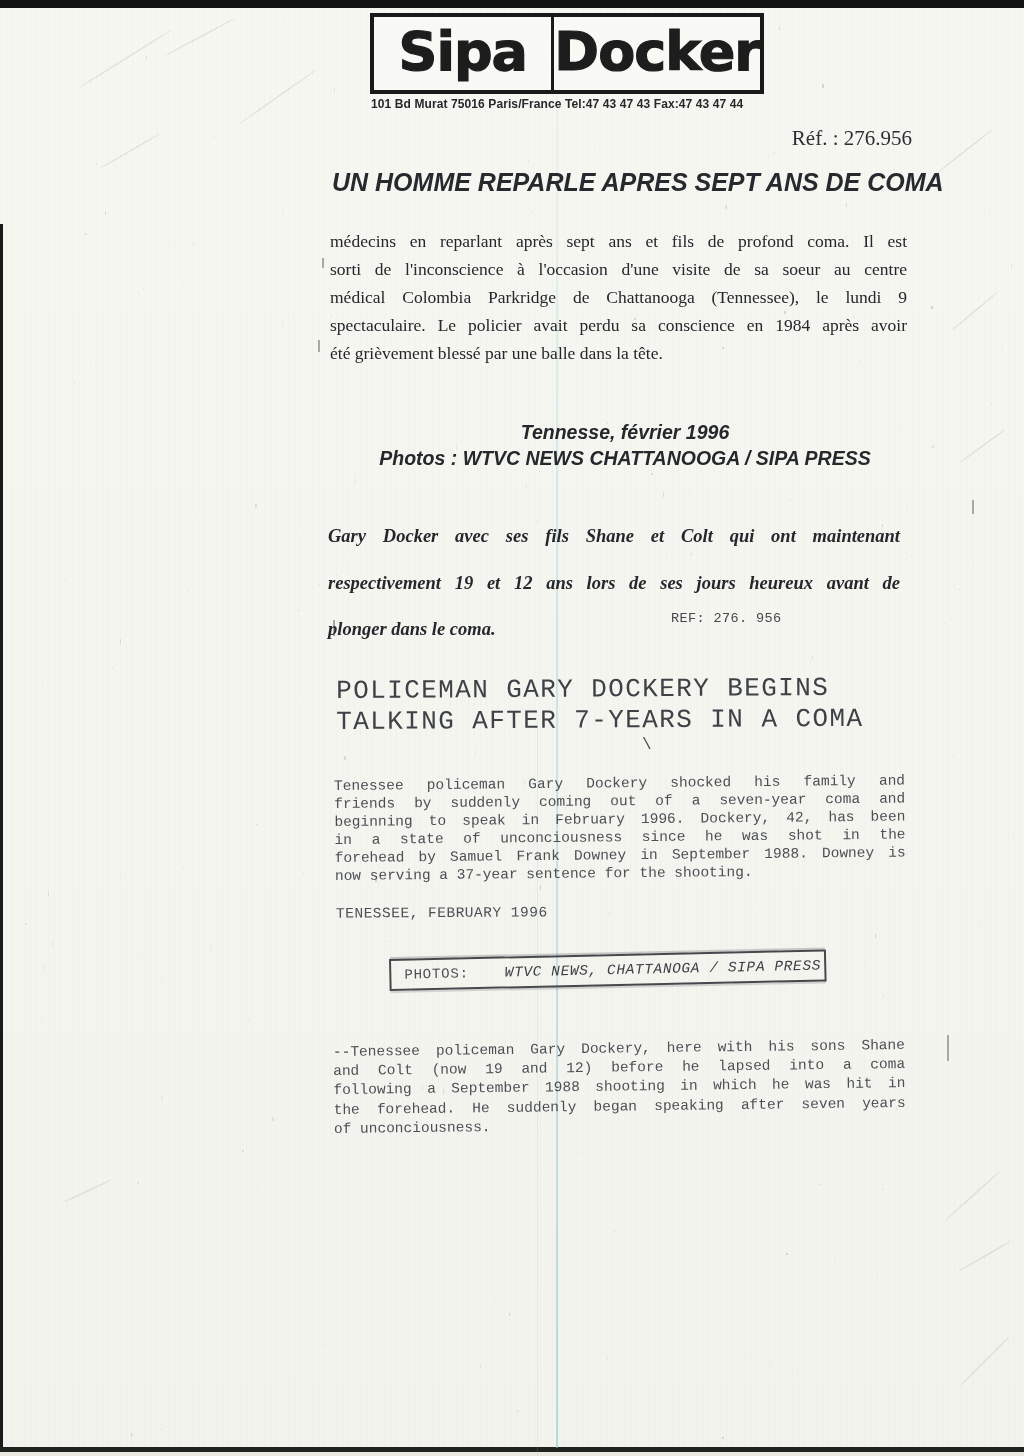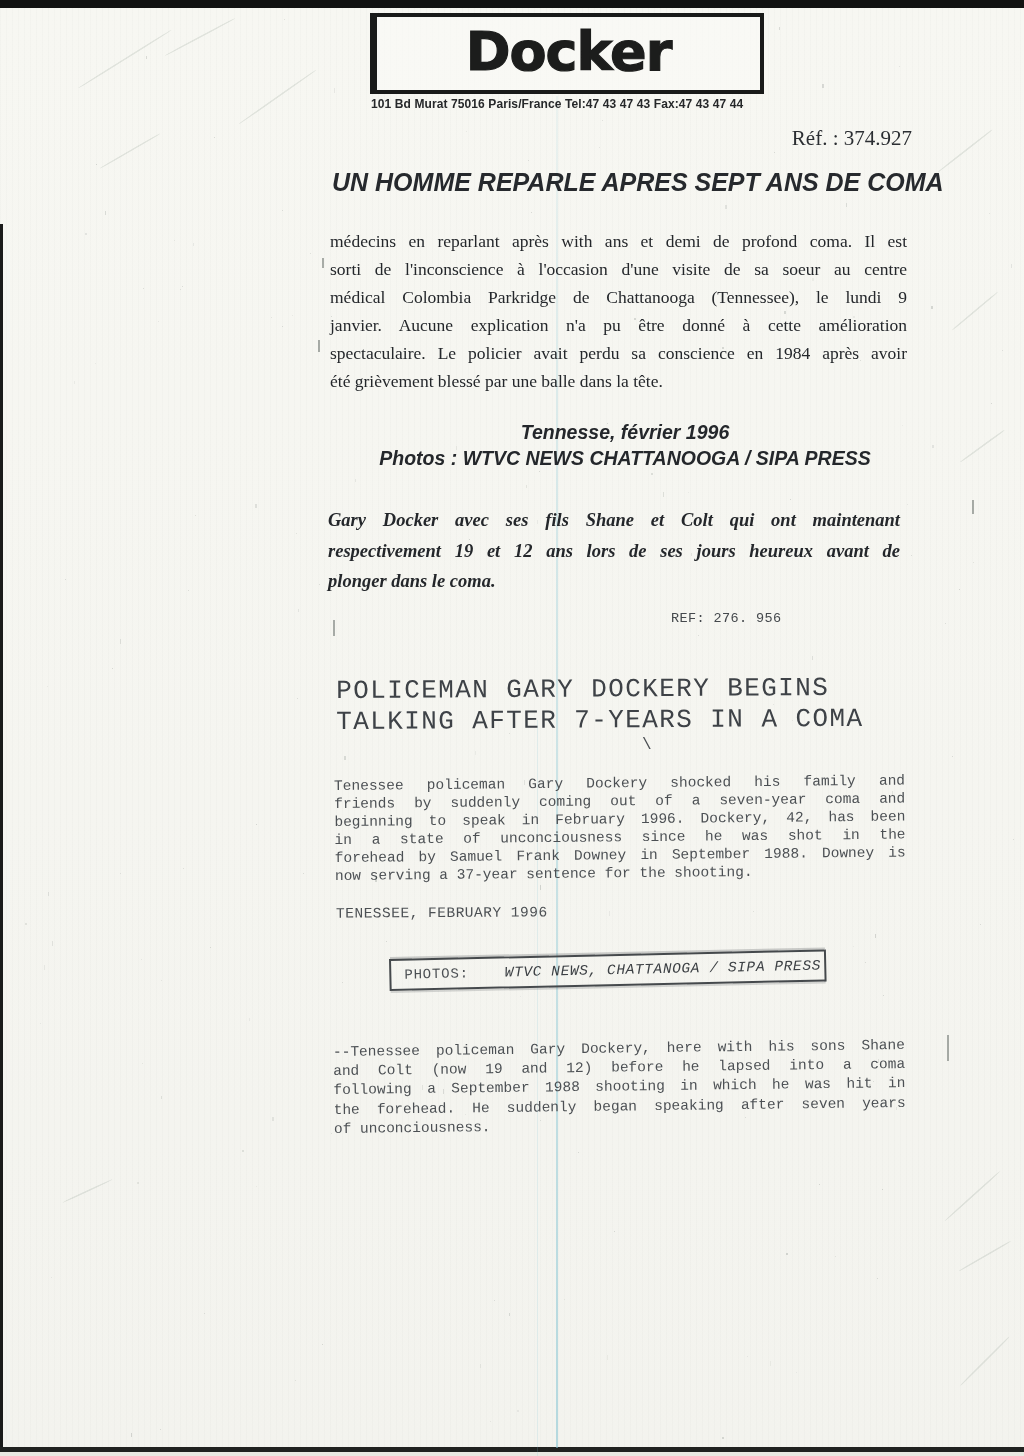--- a/index.html
+++ b/index.html
@@ -40,21 +40,21 @@
   .fr-body .line{text-align:justify;text-align-last:justify;}
   .para .line:last-child{text-align-last:left;}
 
   .dateline-fr{position:absolute;left:330px;top:421px;width:590px;text-align:center;
     font-family:"Liberation Sans", sans-serif;font-style:italic;font-weight:bold;font-size:19.5px;color:#24272b;}
   .credit-fr{position:absolute;left:330px;top:447px;width:590px;text-align:center;
     font-family:"Liberation Sans", sans-serif;font-style:italic;font-weight:bold;font-size:19.5px;color:#24272b;}
 
   .fr-caption{position:absolute;left:328px;top:505px;width:572px;font-style:italic;font-weight:bold;
     font-size:18.5px;line-height:30.5px;color:#24272b;}
-  .fr-caption .line{text-align:justify;text-align-last:justify;}
+  .fr-caption .line{text-align:justify;text-align-last:justify;margin-top:16px;}
 
   .mono{font-family:"Liberation Mono", monospace;}
   .ref-en{position:absolute;left:671px;top:611px;font-size:13.5px;letter-spacing:0.4px;color:#45494d;}
   .headline-en{position:absolute;left:336px;top:676px;font-size:26px;line-height:31px;
     letter-spacing:1.4px;color:#3e4247;transform:rotate(-0.35deg);transform-origin:left top;white-space:nowrap;}
   .headline-en .line{text-align:left;text-align-last:left;}
   .stray-mark{position:absolute;left:642px;top:736px;font-size:16px;color:#4a4e52;}
 
   .en-body{position:absolute;left:335px;top:777px;width:571px;font-size:14.5px;line-height:18px;
     color:#4c5054;transform:rotate(-0.55deg);transform-origin:left bottom;}
@@ -83,32 +83,32 @@
 <div class="page">
 
   <div class="edge top-bar"></div>
   <div class="edge left-edge"></div>
   <div class="edge bottom-bar"></div>
   <div class="bottom-strip"></div>
   <div class="fold-line"></div>
   <div class="fold-line-2"></div>
 
   <div class="logo-box">
+    <div class="logo-cell-l logo-word">Sipa</div>
     <div class="logo-divider"></div>
     <div class="logo-cell-r logo-word">Docker</div>
   </div>
   <div class="address">101 Bd Murat 75016 Paris/France Tel:47 43 47 43 Fax:47 43 47 44</div>
 
-  <div class="ref-fr">Réf. : 374.927</div>
+  <div class="ref-fr">Réf. : 276.956</div>
   <div class="title-fr">UN HOMME REPARLE APRES SEPT ANS DE COMA</div>
   <div class="fr-body para">
-      <div class="line">médecins en reparlant après with ans et demi de profond coma. Il est</div>
+      <div class="line">médecins en reparlant après sept ans et fils de profond coma. Il est</div>
       <div class="line">sorti de l'inconscience à l'occasion d'une visite de sa soeur au centre</div>
       <div class="line">médical Colombia Parkridge de Chattanooga (Tennessee), le lundi 9</div>
-      <div class="line">janvier. Aucune explication n'a pu être donné à cette amélioration</div>
       <div class="line">spectaculaire. Le policier avait perdu sa conscience en 1984 après avoir</div>
       <div class="line">été grièvement blessé par une balle dans la tête.</div>
     </div>
   <div class="dateline-fr">Tennesse, février 1996</div>
   <div class="credit-fr">Photos : WTVC NEWS CHATTANOOGA / SIPA PRESS</div>
   <div class="fr-caption para">
       <div class="line">Gary Docker avec ses fils Shane et Colt qui ont maintenant</div>
       <div class="line">respectivement 19 et 12 ans lors de ses jours heureux avant de</div>
       <div class="line">plonger dans le coma.</div>
     </div>

